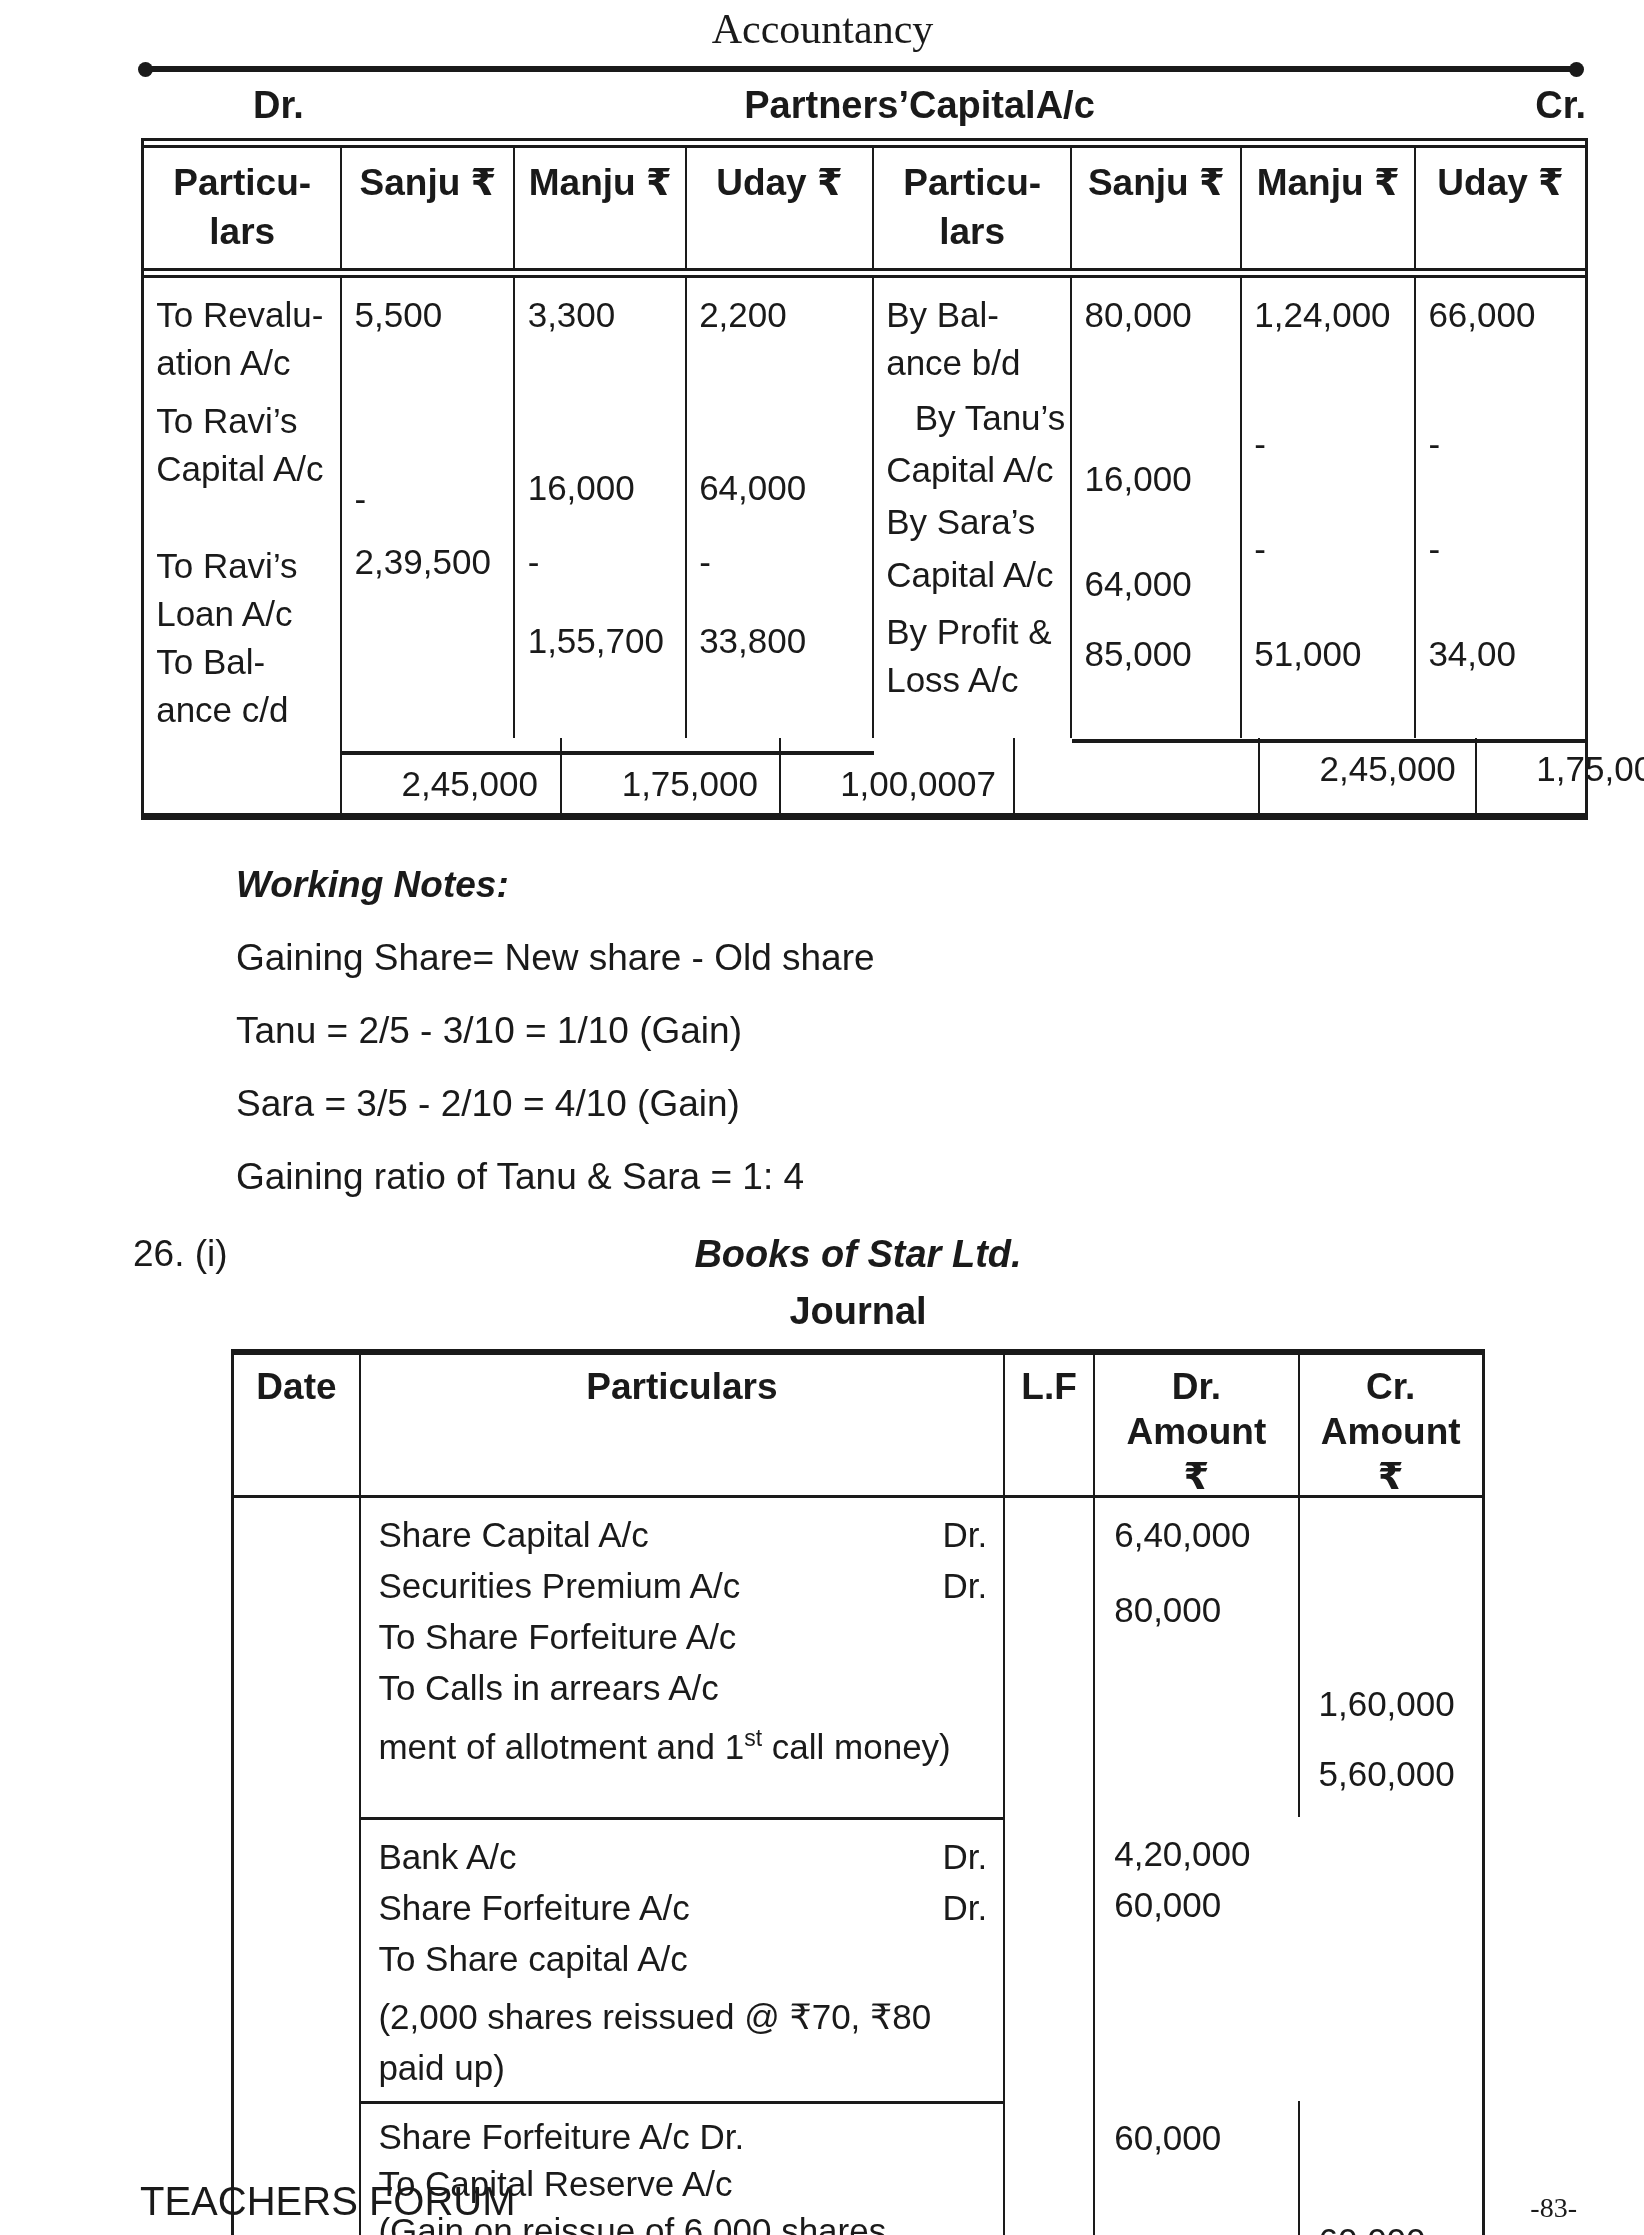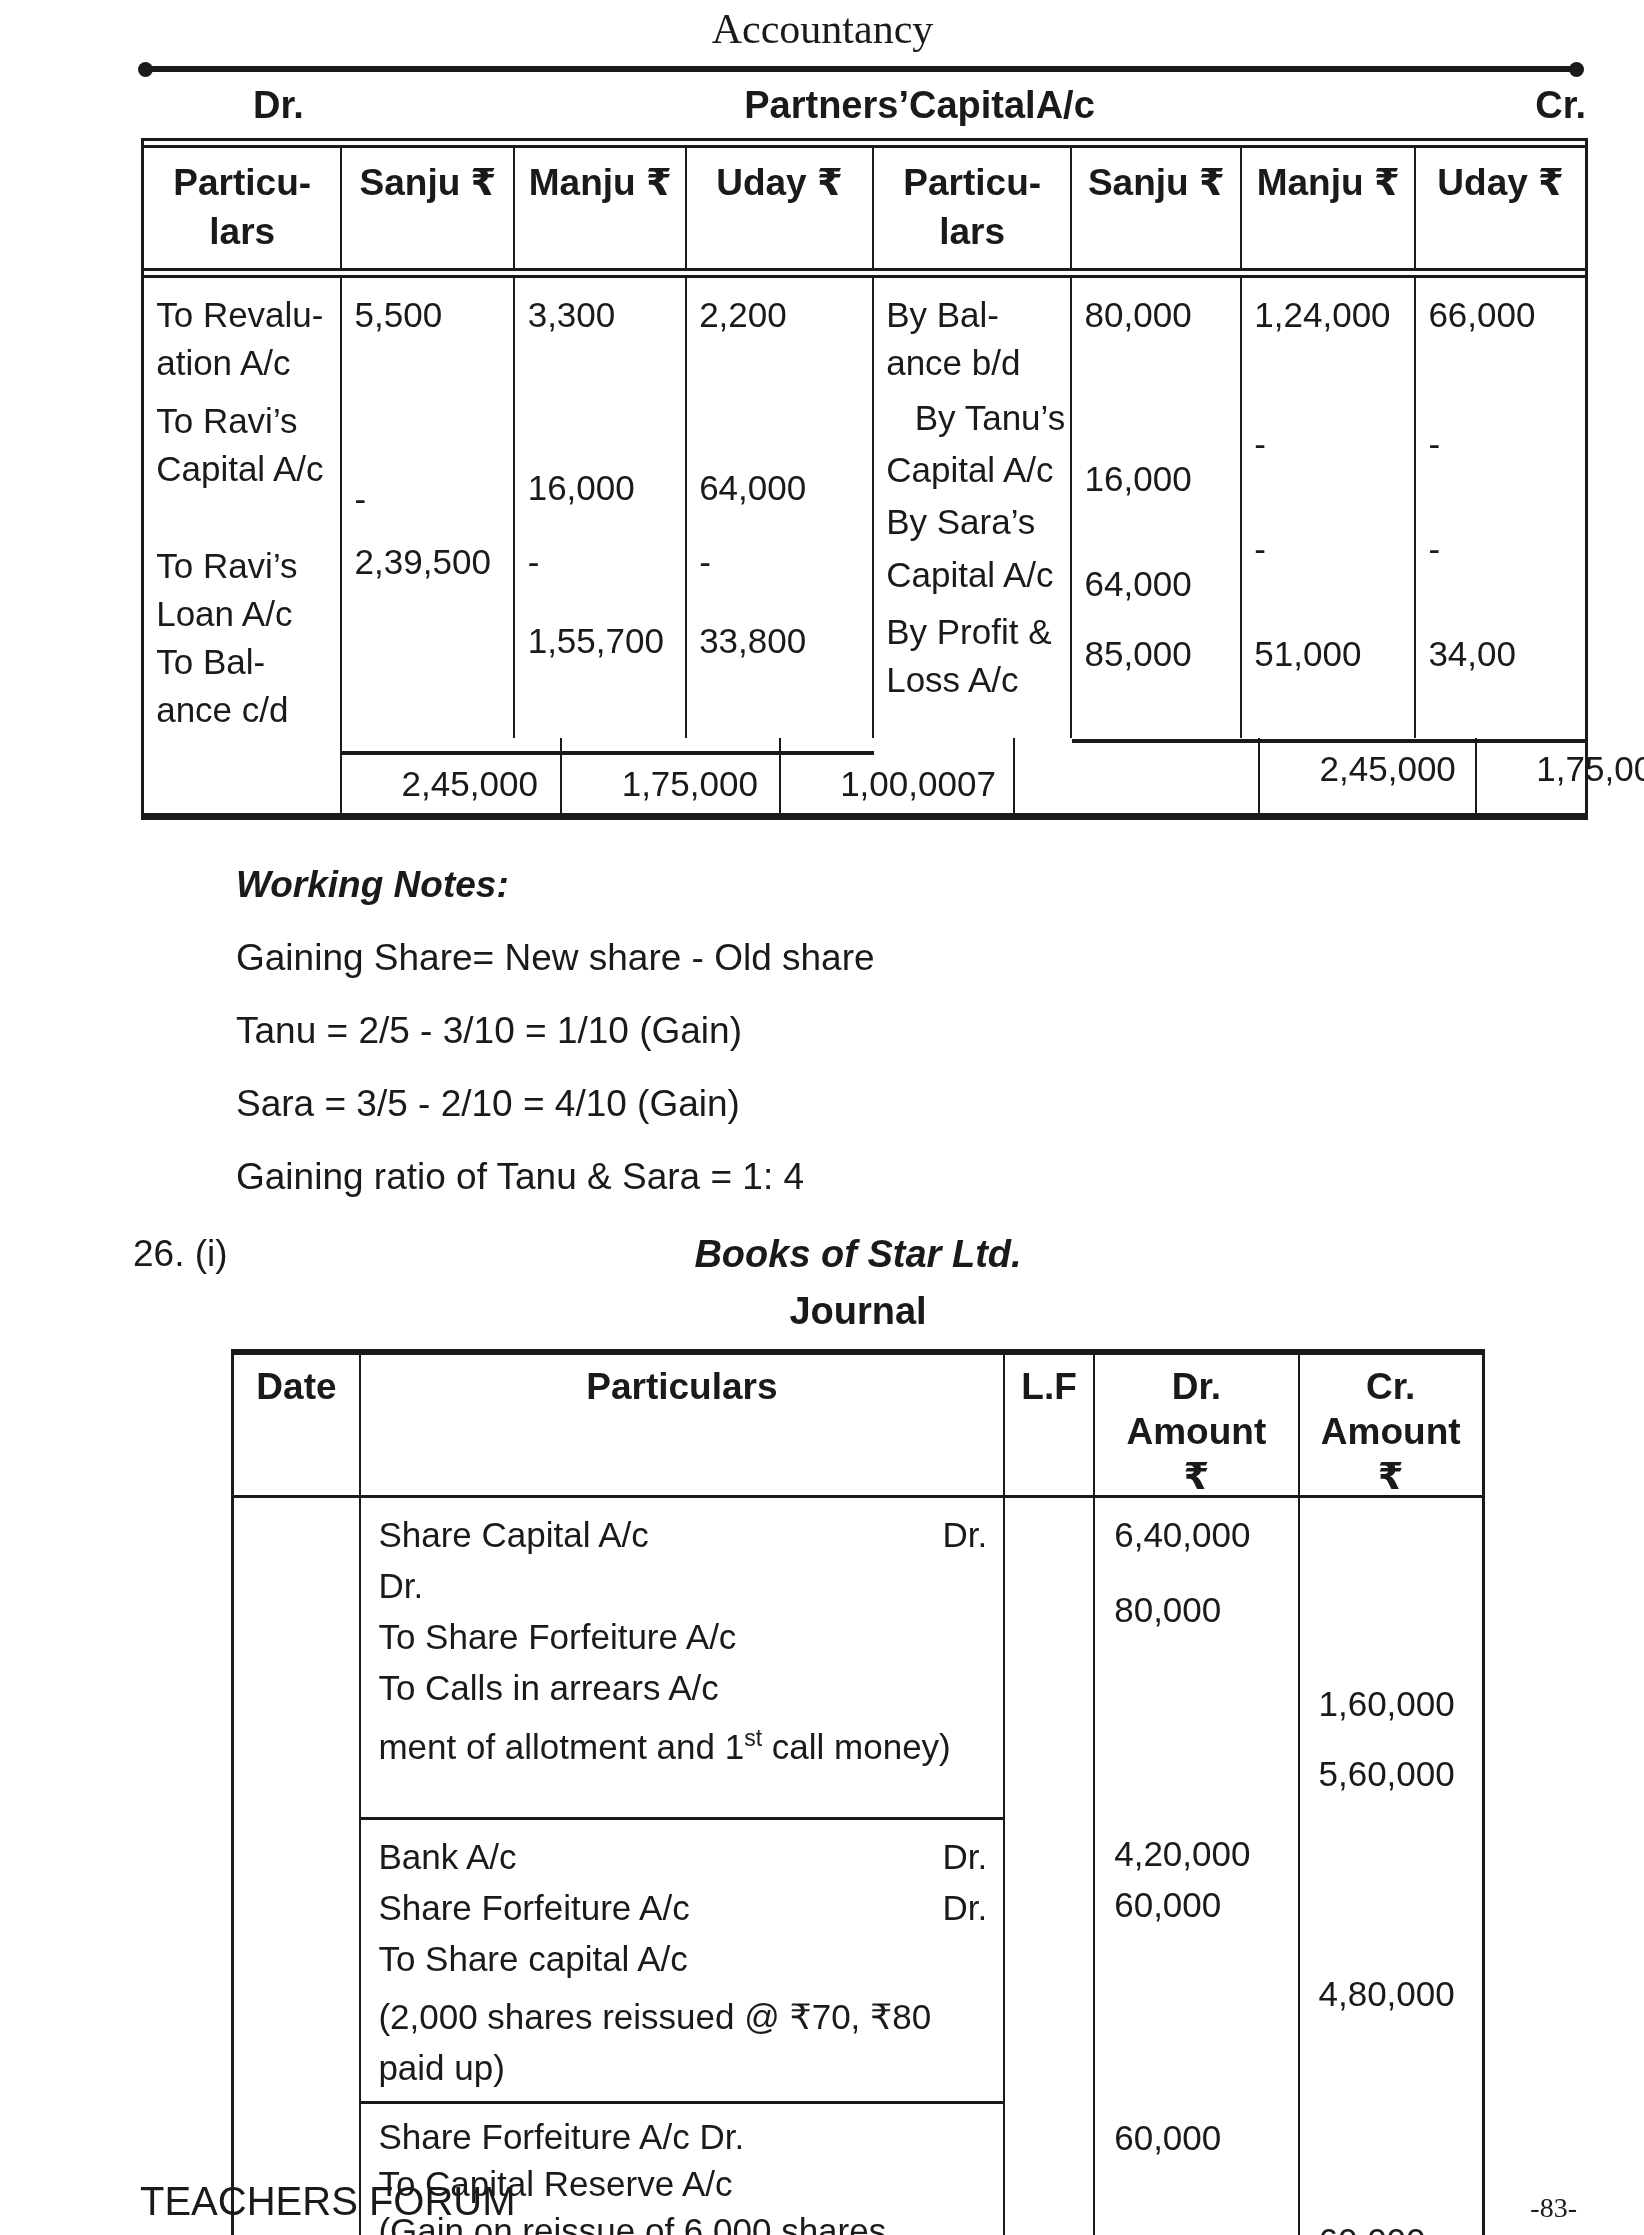--- a/index.html
+++ b/index.html
@@ -244,20 +244,21 @@
     </div>
 
     <div class="jt-grid jrow r1">
       <div class="jc date"></div>
       <div class="jc part">
         <span class="jline split">
           <span>Share Capital A/c</span>
           <span>Dr.</span>
         </span>
         <span class="jline split">
+          <span>Securities Premium A/c</span>
           <span>Dr.</span>
         </span>
         <span class="jline">To Share Forfeiture A/c</span>
         <span class="jline">To Calls in arrears A/c</span>
         <span class="jline">
           <span>ment of allotment and 1</span><sup>st</sup><span> call money)</span>
         </span>
       </div>
       <div class="jc lf"></div>
       <div class="jc amt">
@@ -283,23 +284,20 @@
         </span>
         <span class="jline">To Share capital A/c</span>
         <span class="jline ga8">(2,000 shares reissued @ ₹70, ₹80</span>
         <span class="jline">paid up)</span>
       </div>
       <div class="jc lf"></div>
       <div class="jc amt">
         <span class="jline">4,20,000</span>
         <span class="jline">60,000</span>
       </div>
-      <div class="jc amt">
-        <span class="jline ga160">4,80,000</span>
-      </div>
     </div>
 
     <div class="jt-grid jrow r3">
       <div class="jc date"></div>
       <div class="jc part">
         <span class="jline">Share Forfeiture A/c Dr.</span>
         <span class="jline">To Capital Reserve A/c</span>
         <span class="jline">(Gain on reissue of 6,000 shares</span>
 
       </div>

